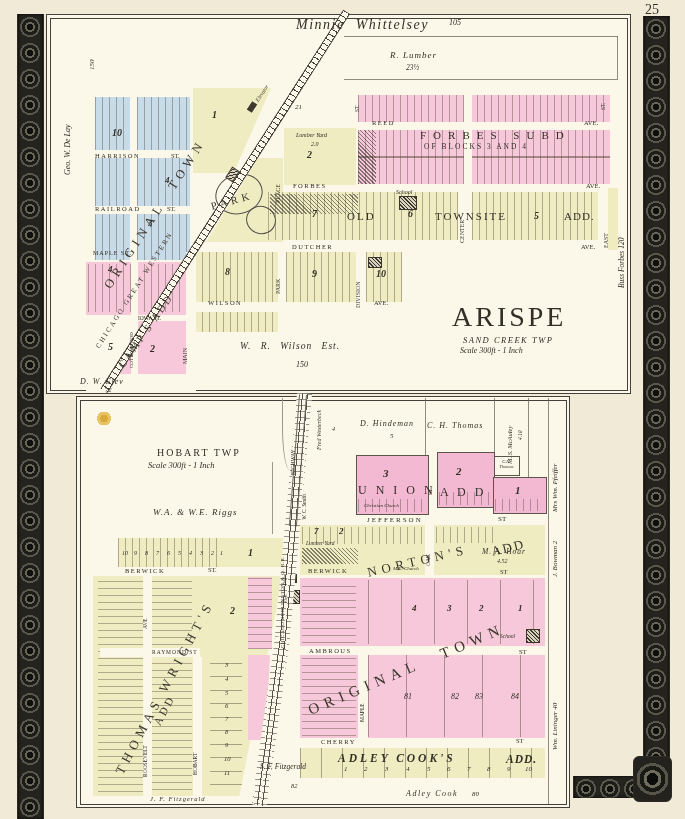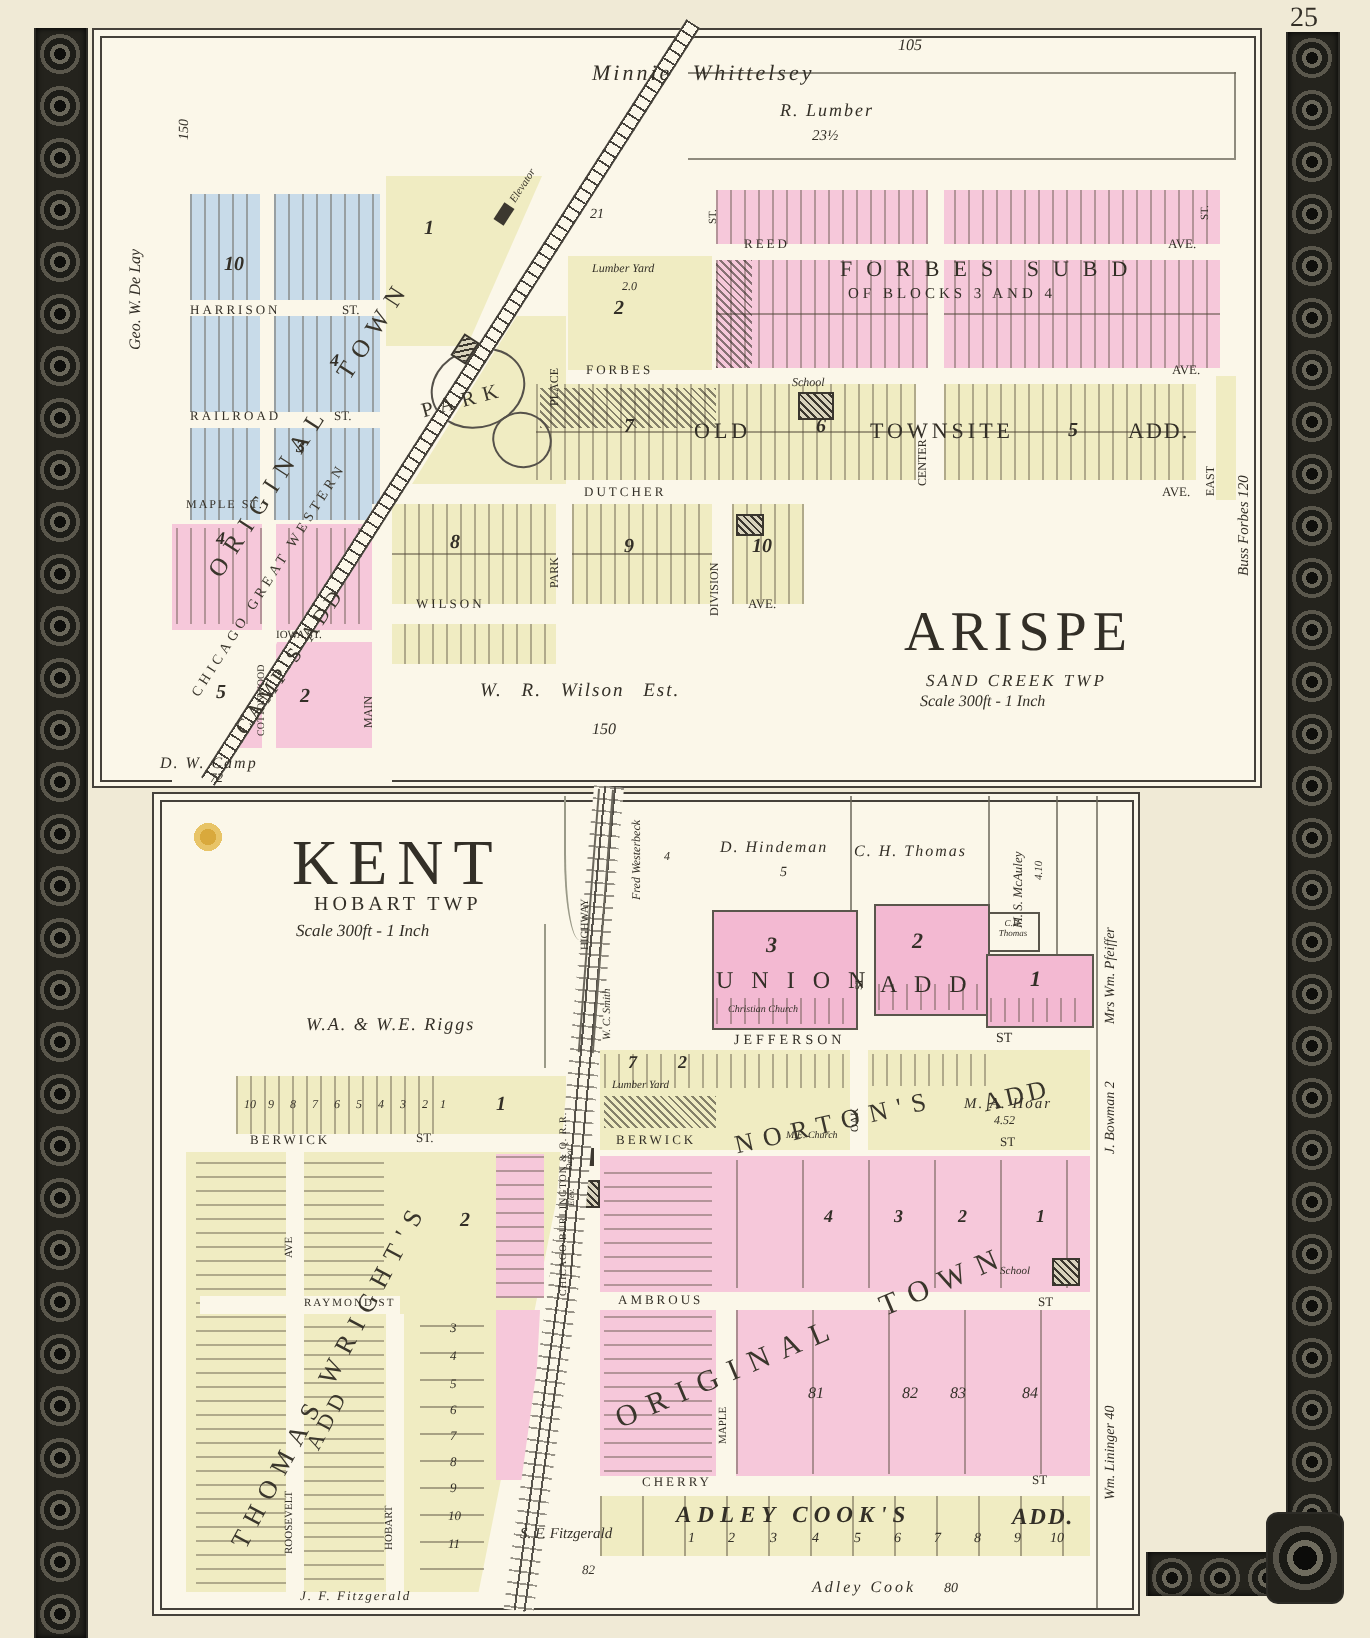--- a/index.html
+++ b/index.html
@@ -90,29 +90,29 @@
   <div class="ellip" style="left:246px;top:206px;width:28px;height:26px;transform:rotate(20deg)"></div>
 
   <div class="rr rr-a" style="left:350px;top:14px;width:450px;height:8px;transform:rotate(122.64deg)"></div>
   <span class="lbl diag" style="left:95px;top:346px;transform:rotate(-57.4deg);font-size:7px;letter-spacing:2.2px">CHICAGO GREAT WESTERN</span>
   <div class="darkbox" style="left:247px;top:104px;width:10px;height:6px;transform:rotate(-57deg)"></div>
   <span class="lbl it diag" style="left:255px;top:100px;transform:rotate(-57deg);font-size:5.5px">Elevator</span>
   <div class="hatchbox" style="left:226px;top:170px;width:11px;height:7px;transform:rotate(-57deg)"></div>
   <div class="hatchbox" style="left:399px;top:196px;width:16px;height:12px"></div>
   <div class="hatchbox" style="left:368px;top:257px;width:12px;height:9px"></div>
 
-  <span class="lbl it" style="left:296px;top:32px;font-size:11px;letter-spacing:1.5px;word-spacing:6px">Minnie Whittelsey</span>
+  <span class="lbl it" style="left:296px;top:18px;font-size:14px;letter-spacing:1.5px;word-spacing:6px">Minnie Whittelsey</span>
   <span class="lbl it" style="left:449px;top:19px;font-size:8px">105</span>
   <span class="lbl it" style="left:390px;top:51px;font-size:9px;letter-spacing:1px">R. Lumber</span>
   <span class="lbl it" style="left:406px;top:64px;font-size:7.5px">23½</span>
   <span class="lbl it v" style="left:64px;top:55px;height:120px;font-size:8px">Geo. W. De Lay</span>
   <span class="lbl it v" style="left:89px;top:50px;height:20px;font-size:7px">150</span>
   <span class="lbl it" style="left:240px;top:342px;font-size:9.5px;letter-spacing:1px;word-spacing:6px">W. R. Wilson Est.</span>
   <span class="lbl it" style="left:296px;top:361px;font-size:8px">150</span>
-  <span class="lbl it" style="left:80px;top:378px;font-size:8px;letter-spacing:1px">D. W. Camp</span>
+  <span class="lbl it" style="left:80px;top:378px;font-size:8px;letter-spacing:1px">D. W. Elev</span>
   <span class="lbl it" style="left:105px;top:387px;font-size:6.5px">72</span>
   <span class="lbl it v" style="left:618px;top:188px;height:100px;font-size:7.5px">Buss Forbes  120</span>
 
   <span class="lbl" style="left:95px;top:153px;font-size:6.5px;letter-spacing:1.5px">HARRISON</span>
   <span class="lbl" style="left:171px;top:153px;font-size:6.5px">ST.</span>
   <span class="lbl" style="left:95px;top:206px;font-size:6.5px;letter-spacing:1.5px">RAILROAD</span>
   <span class="lbl" style="left:167px;top:206px;font-size:6.5px">ST.</span>
   <span class="lbl" style="left:93px;top:250px;font-size:6px;letter-spacing:1px">MAPLE ST.</span>
   <span class="lbl" style="left:372px;top:120px;font-size:6.5px;letter-spacing:1.5px">REED</span>
   <span class="lbl" style="left:584px;top:120px;font-size:6.5px">AVE.</span>
@@ -214,21 +214,20 @@
   <div class="rr rr-k" style="left:312px;top:394px;width:248px;height:15px;transform:rotate(95.2deg)"></div>
   <div class="rr rr-k" style="left:290px;top:638px;width:170px;height:15px;transform:rotate(97.9deg)"></div>
   <div class="road" style="left:307px;top:395px;width:132px;height:6px;transform:rotate(94.4deg)"></div>
   <div class="stream" style="left:282px;top:398px;width:12px;height:72px;border-radius:0 0 0 60%"></div>
   <div class="stream" style="left:272px;top:462px;width:12px;height:72px;border-radius:0 60% 0 0"></div>
   <span class="lbl v" style="left:280px;top:556px;height:92px;font-size:5px;letter-spacing:.5px">CHICAGO BURLINGTON &amp; Q. R.R.</span>
   <span class="lbl v" style="left:291px;top:437px;height:38px;font-size:5.5px">HIGHWAY</span>
   <span class="lbl it v" style="left:283px;top:571px;height:14px;font-size:4.5px">Depot</span>
   <span class="lbl it v" style="left:284px;top:589px;height:14px;font-size:4.5px">Elev.</span>
 
-  <span class="lbl" style="left:146px;top:415px;font-size:32px;letter-spacing:5px">KENT</span>
   <span class="lbl" style="left:157px;top:448px;font-size:10px;letter-spacing:2px">HOBART TWP</span>
   <span class="lbl it" style="left:148px;top:461px;font-size:8.5px">Scale 300ft - 1 Inch</span>
   <span class="lbl it" style="left:153px;top:508px;font-size:9px;letter-spacing:1px">W.A. &amp; W.E. Riggs</span>
   <span class="lbl it v" style="left:316px;top:402px;height:48px;font-size:6px">Fred Westerbeck</span>
   <span class="lbl it" style="left:332px;top:426px;font-size:6px">4</span>
   <span class="lbl it" style="left:360px;top:420px;font-size:8px;letter-spacing:1px">D. Hindeman</span>
   <span class="lbl it" style="left:390px;top:433px;font-size:7px">5</span>
   <span class="lbl it" style="left:427px;top:422px;font-size:8px;letter-spacing:1px">C. H. Thomas</span>
   <span class="lbl it v" style="left:507px;top:402px;height:62px;font-size:6.5px">M. S. McAuley</span>
   <span class="lbl it v" style="left:518px;top:420px;height:20px;font-size:5.5px">4.10</span>

